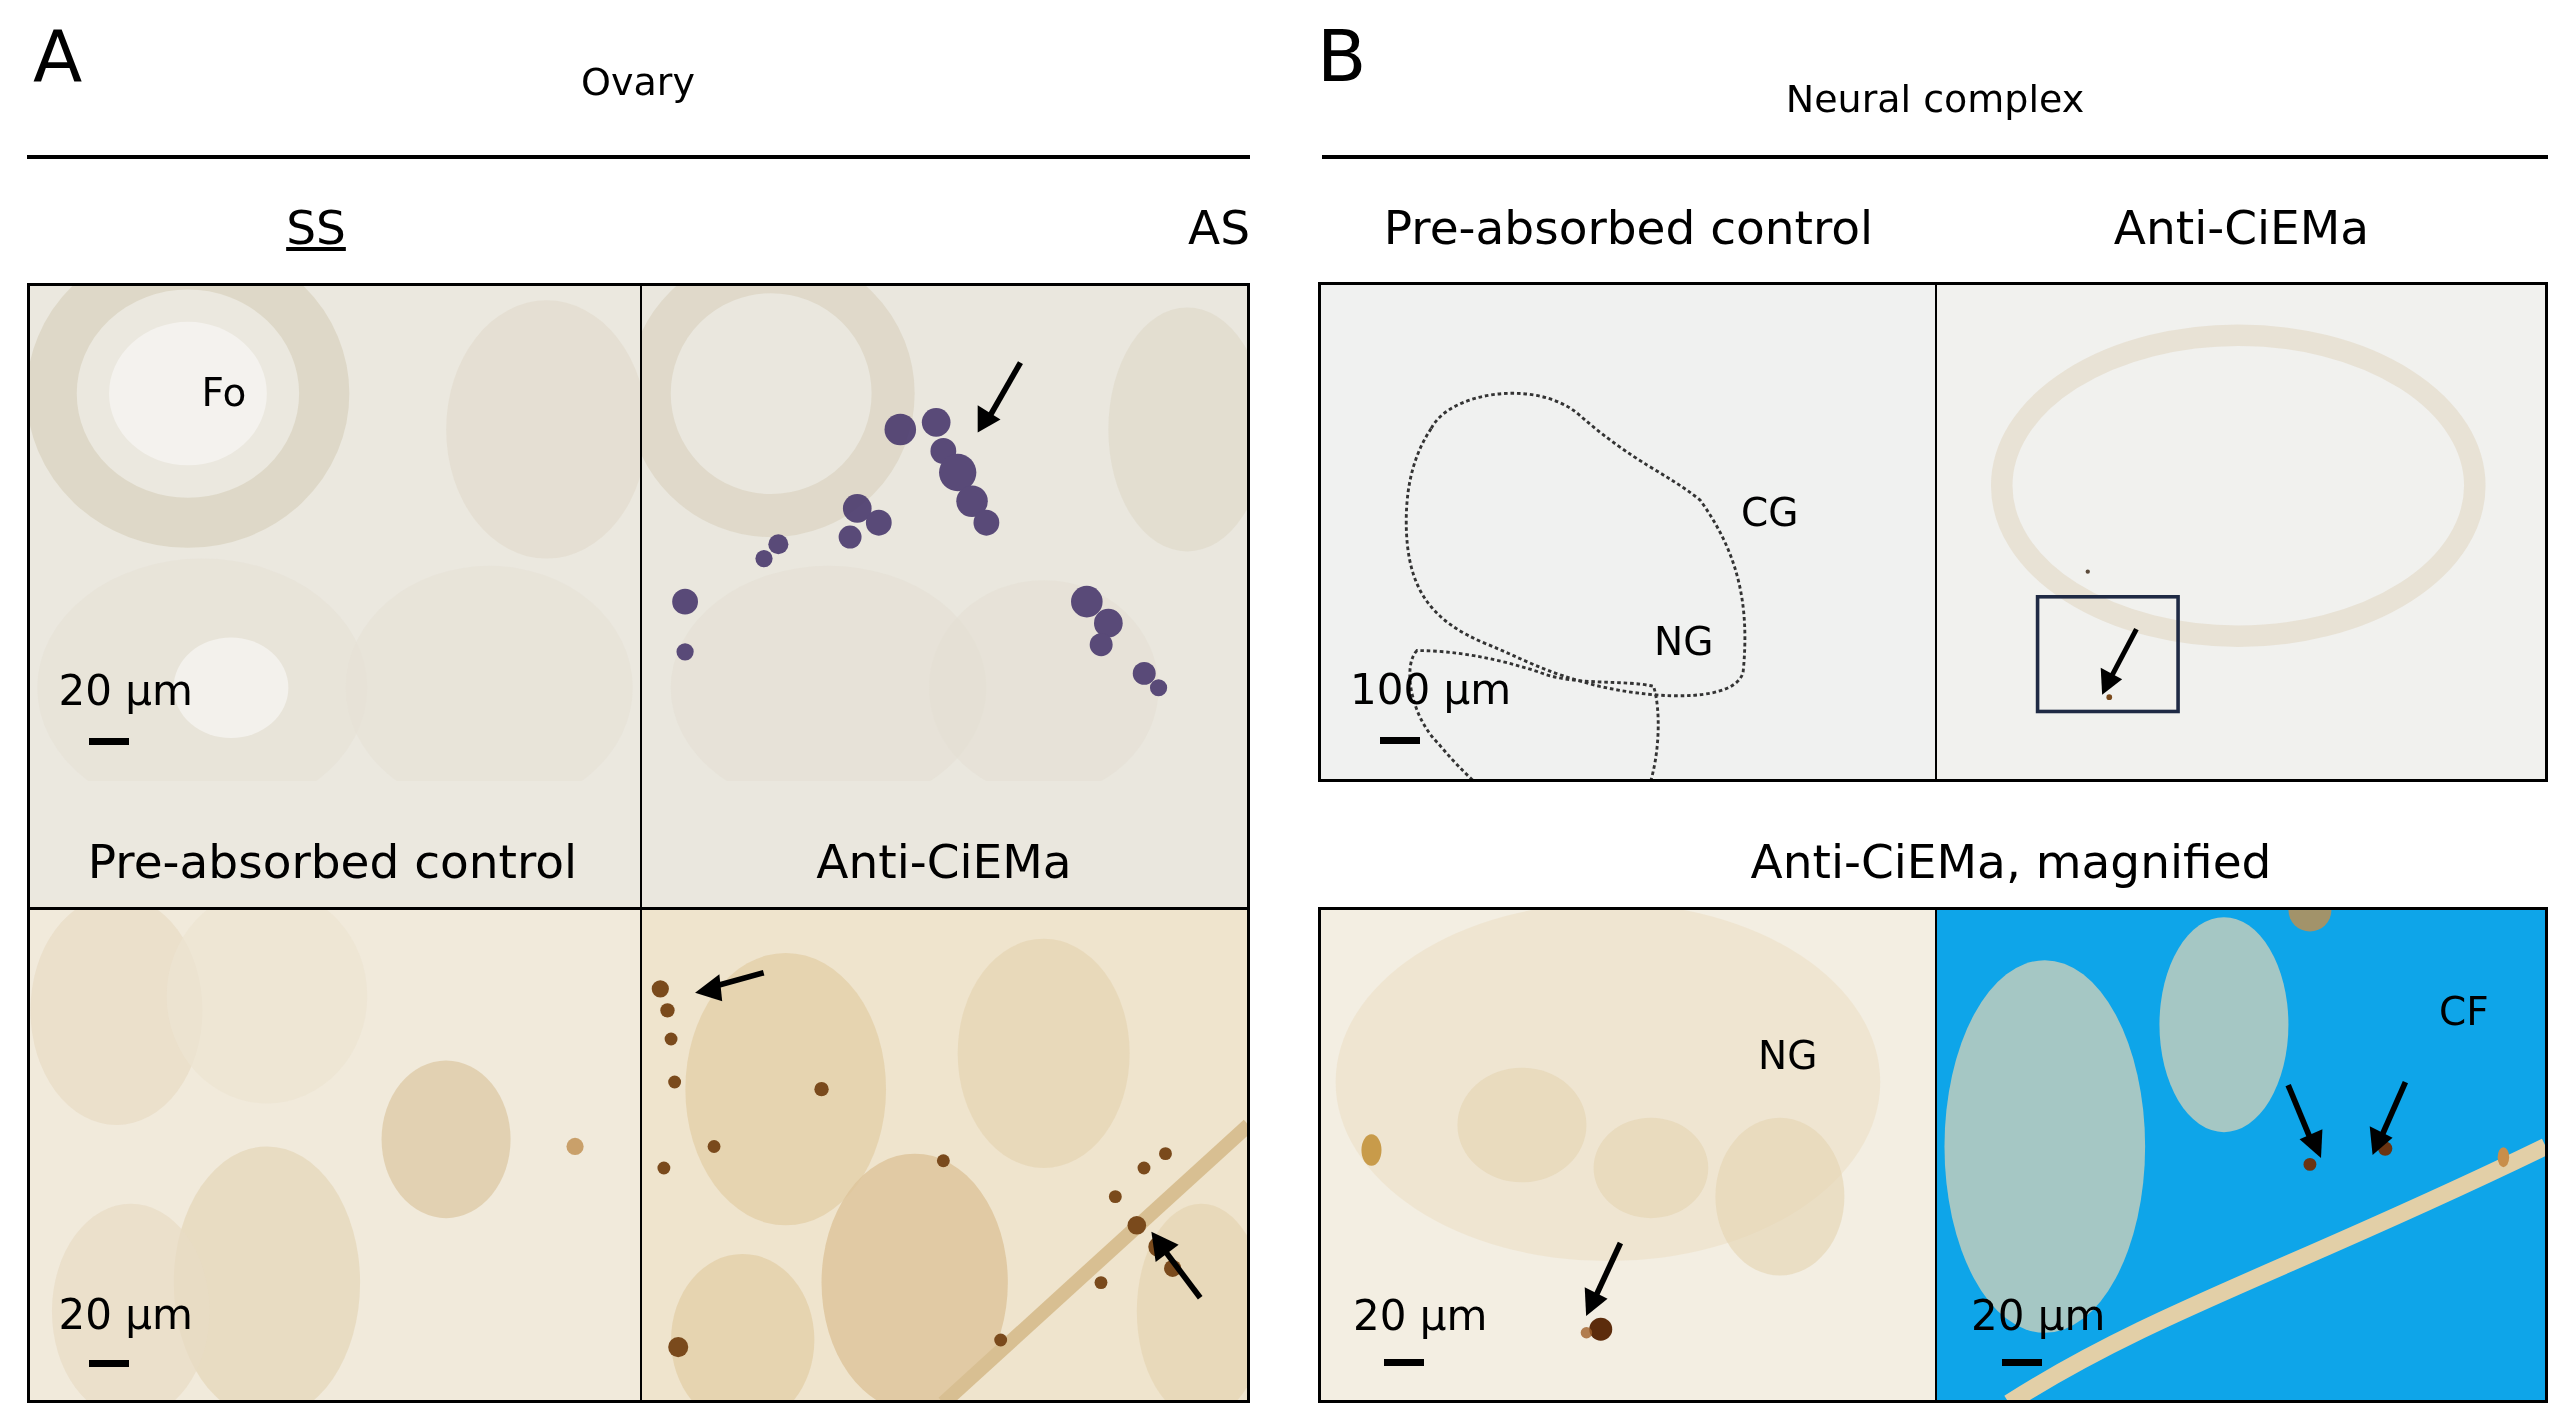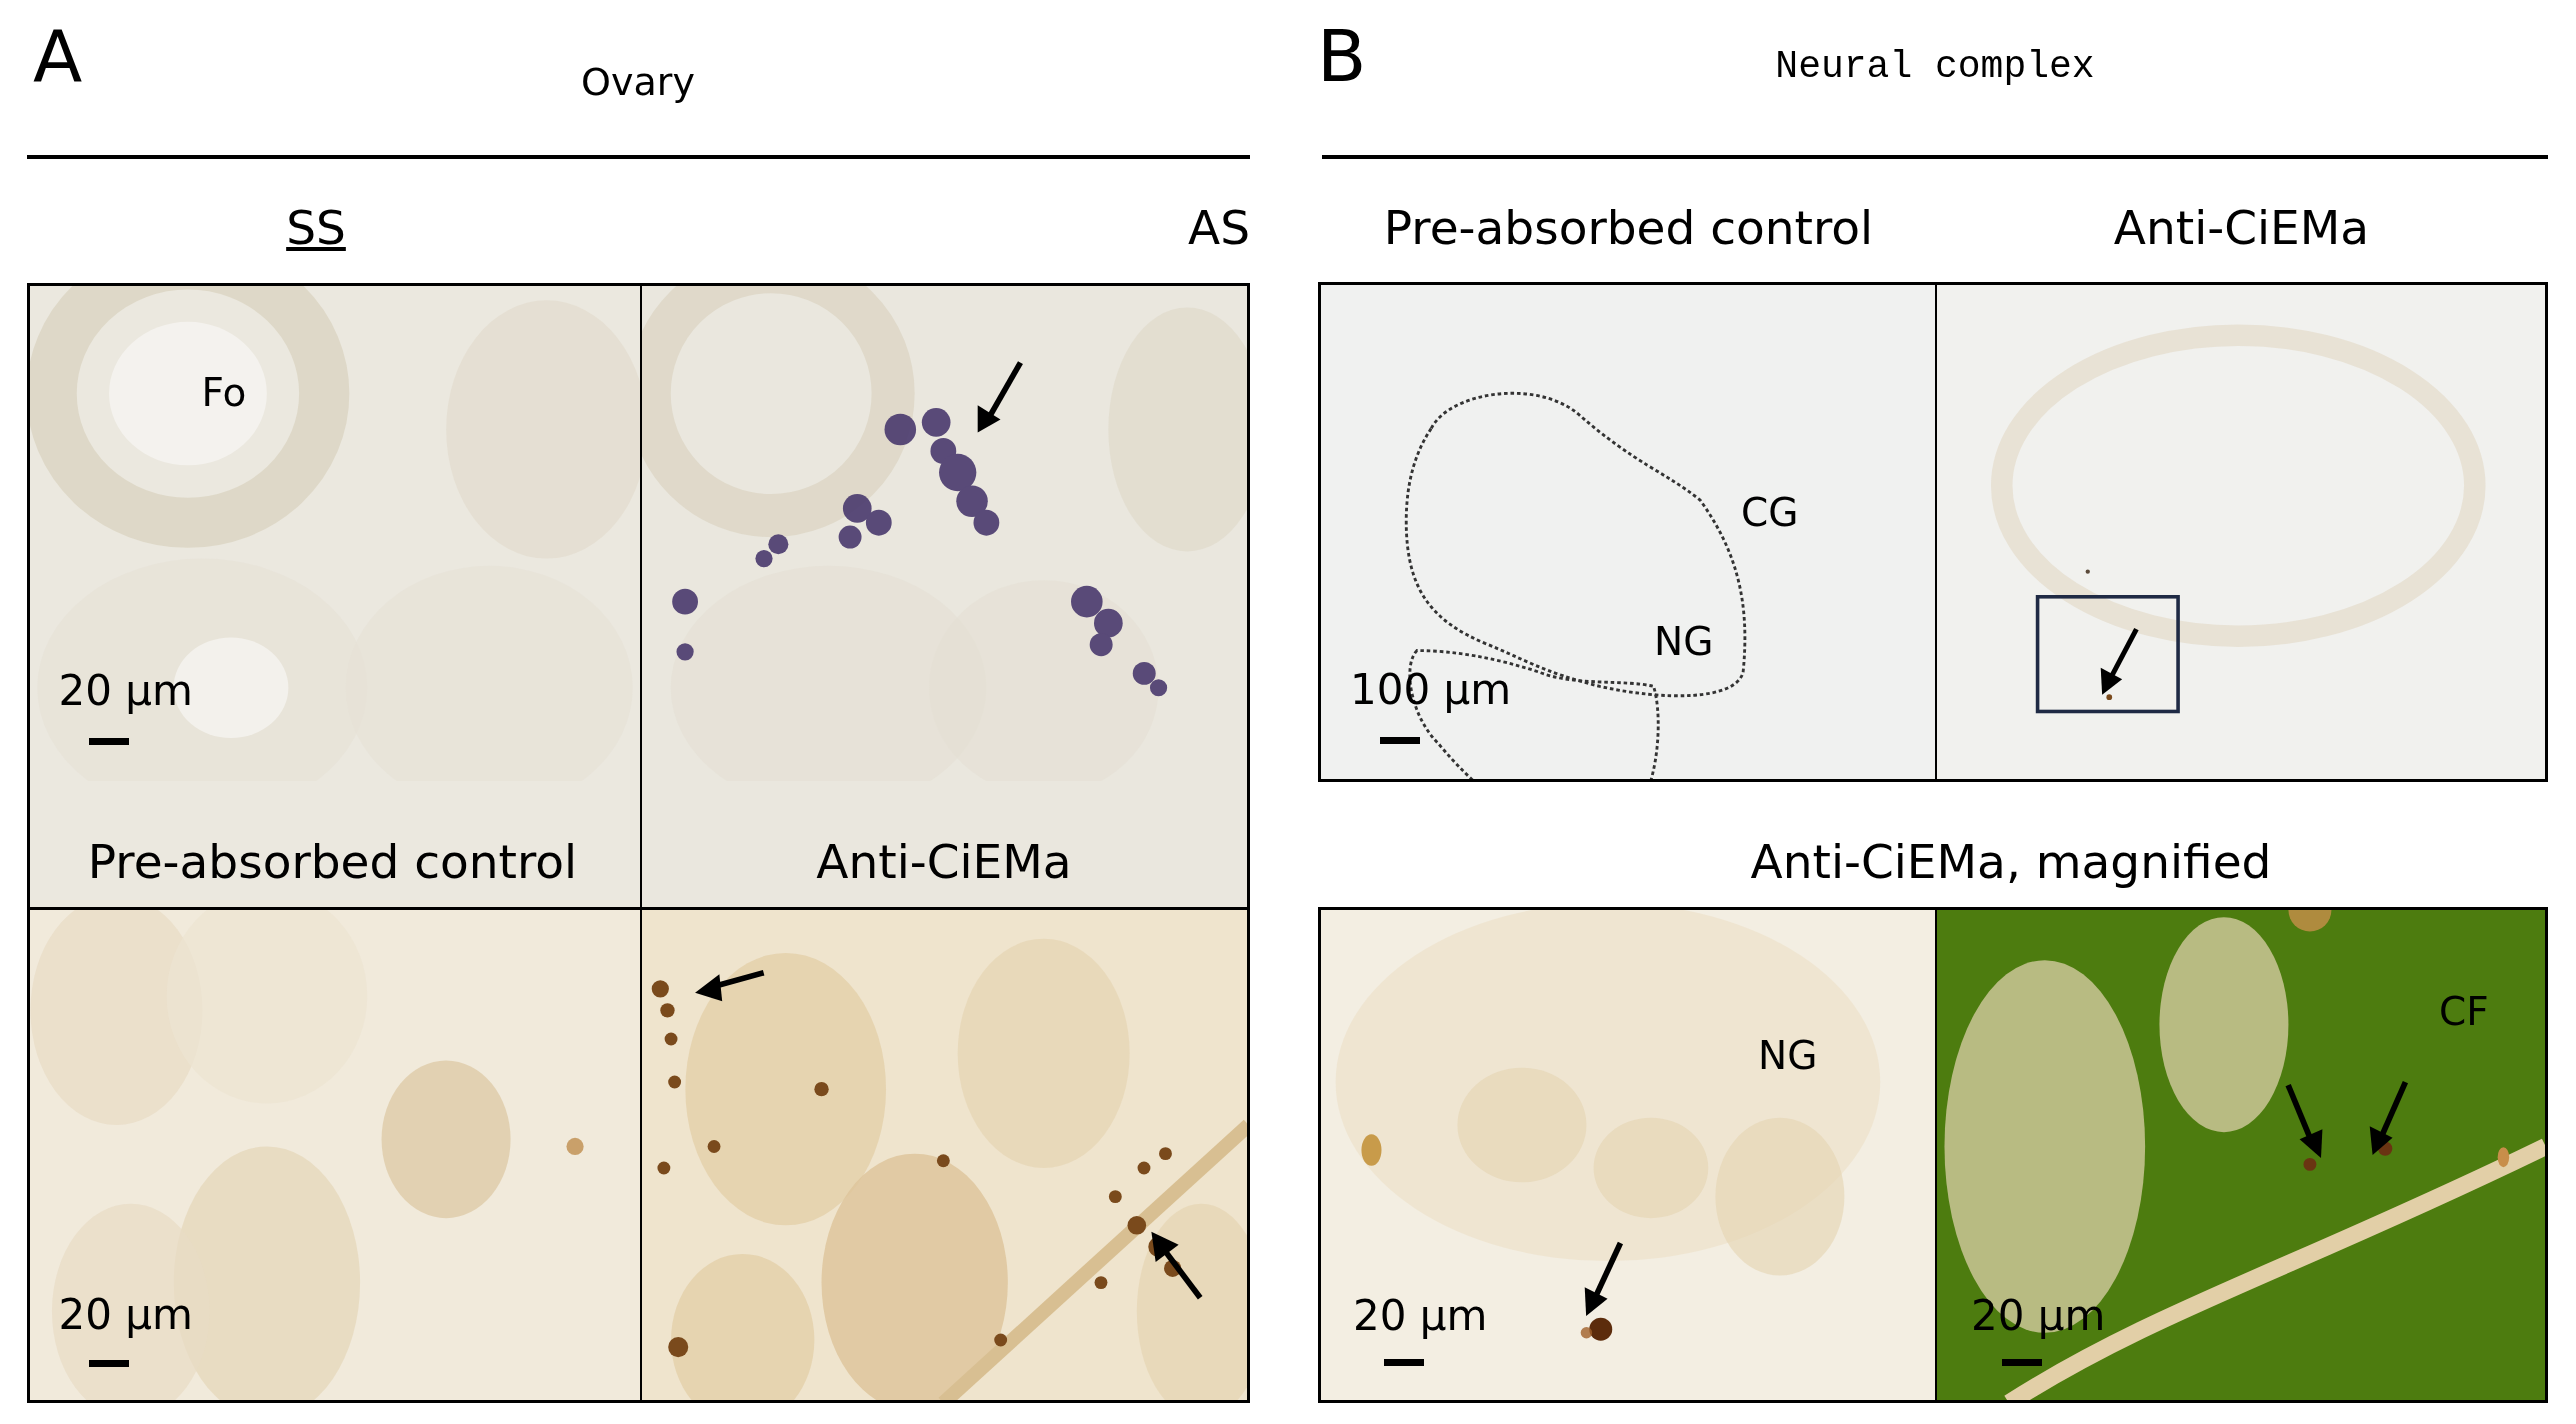--- a/index.html
+++ b/index.html
@@ -127,21 +127,21 @@
       <polygon points="4,50 38,24 42,62" fill="#000"></polygon>
     </svg>
     <svg class="abs" style="left:502px;top:316px;" width="65" height="79" viewBox="0 0 90 110">
       <line x1="78" y1="100" x2="24" y2="28" stroke="#000" stroke-width="8"></line>
       <polygon points="10,8 48,26 16,50" fill="#000"></polygon>
     </svg>
   </div>
 </div>
 
 <div class="abs panel-letter" style="left:1317px;top:20px;">B</div>
-<div class="abs section-title" style="left:1322px;width:1226px;top:48px;font-family:Liberation Mono, monospace;">Neural complex</div>
+<div class="abs section-title" style="left:1322px;width:1226px;top:80px;">Neural complex</div>
 <div class="abs divider" style="left:1322px;width:1226px;top:155px;"></div>
 
 <div class="abs col-label" style="left:1322px;width:613px;top:204px;">Pre-absorbed control</div>
 <div class="abs col-label" style="left:1935px;width:613px;top:204px;">Anti-CiEMa</div>
 
 <div class="abs frame" style="left:1318px;top:282px;width:1230px;height:500px;">
   <div class="img" style="left:0;width:614px;background:#f0f1f0;padding-left:42px;">
     <svg width="614" height="496" viewBox="0 0 856 692">
       <path d="M95 60 C120 10, 240 -10, 300 40 C380 110, 420 120, 470 160 C520 230, 540 300, 530 400 C520 440, 420 440, 330 420 C250 400, 220 380, 170 360 C100 330, 60 290, 60 190 C60 130, 75 90, 95 60 Z" transform="translate(0,140)" fill="none" stroke="#333" stroke-width="4" stroke-dasharray="5,4"></path>
       <path d="M80 370 C60 390, 70 460, 110 500 C160 560, 210 600, 260 610 C340 620, 380 600, 400 570 C420 520, 420 450, 410 420 C370 410, 300 420, 250 400 C190 380, 130 370, 80 370 Z" transform="translate(-5,140)" fill="none" stroke="#333" stroke-width="4" stroke-dasharray="5,4"></path>
@@ -179,21 +179,21 @@
       <circle cx="370" cy="590" r="8" fill="#a0602a" opacity="0.8"></circle>
     </svg>
     <div class="abs tag" style="left:437px;top:126px;">NG</div>
     <svg class="abs" style="left:258px;top:330px;" width="50" height="79" viewBox="0 0 70 110">
       <line x1="58" y1="4" x2="20" y2="86" stroke="#000" stroke-width="8"></line>
       <polygon points="10,106 8,66 40,82" fill="#000"></polygon>
     </svg>
     <div class="abs scalebar-text" style="left:32px;top:385px;">20 µm</div>
     <div class="abs scalebar-line" style="left:63px;top:449px;width:40px;"></div>
   </div>
-  <div class="img split" style="left:614px;width:609px;background:#4d7c0f;">
+  <div class="img split" style="left:614px;width:609px;background:#0ea5e9;">
     <svg width="609" height="493" viewBox="0 0 849 688">
       <ellipse cx="150" cy="330" rx="140" ry="260" fill="#e6d6b4" opacity="0.7"></ellipse>
       <ellipse cx="400" cy="160" rx="90" ry="150" fill="#e6d6b4" opacity="0.7"></ellipse>
       <path d="M100 688 C300 560, 500 500, 849 330" stroke="#e2cfa7" stroke-width="24" fill="none"></path>
       <circle cx="520" cy="0" r="30" fill="#c88e4a" opacity="0.8"></circle>
       <circle cx="520" cy="355" r="9" fill="#6a3412"></circle>
       <circle cx="625" cy="333" r="10" fill="#6a3412"></circle>
       <ellipse cx="790" cy="345" rx="8" ry="14" fill="#c88e4a"></ellipse>
     </svg>
     <div class="abs tag" style="left:502px;top:82px;">CF</div>

